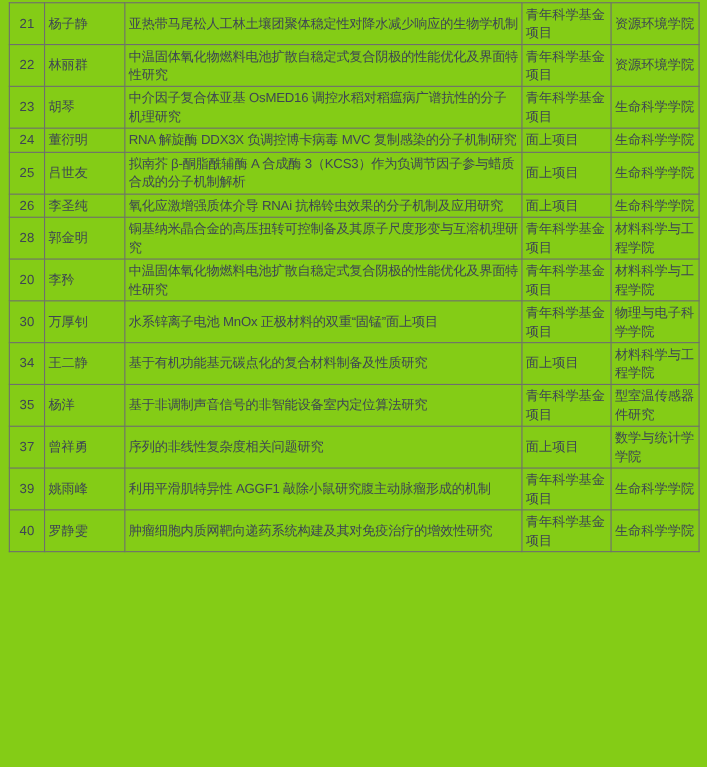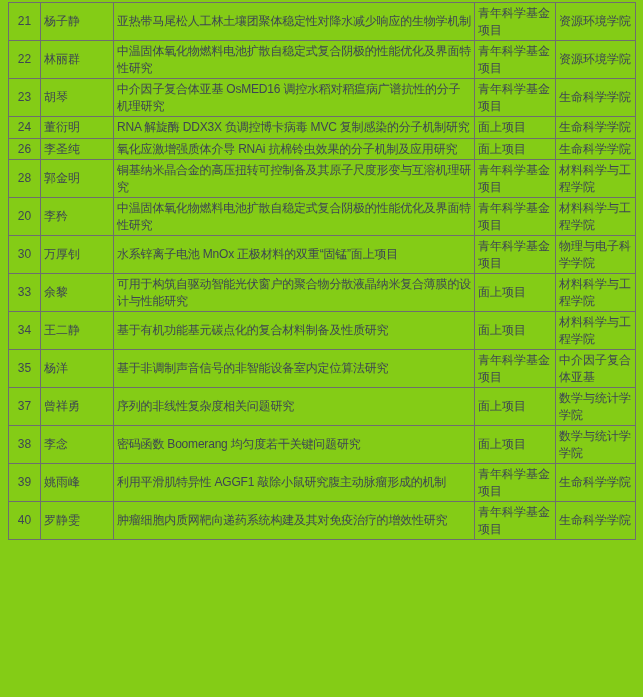--- a/index.html
+++ b/index.html
@@ -62,20 +62,27 @@
         <td class="c-college">生命科学学院</td>
       </tr>
       <tr>
         <td class="c-no">24</td>
         <td class="c-name">董衍明</td>
         <td class="c-title">RNA 解旋酶 DDX3X 负调控博卡病毒 MVC 复制感染的分子机制研究</td>
         <td class="c-type">面上项目</td>
         <td class="c-college">生命科学学院</td>
       </tr>
       <tr>
+        <td class="c-no">25</td>
+        <td class="c-name">吕世友</td>
+        <td class="c-title">拟南芥 β-酮脂酰辅酶 A 合成酶 3（KCS3）作为负调节因子参与蜡质合成的分子机制解析</td>
+        <td class="c-type">面上项目</td>
+        <td class="c-college">生命科学学院</td>
+      </tr>
+      <tr>
         <td class="c-no">26</td>
         <td class="c-name">李圣纯</td>
         <td class="c-title">氧化应激增强质体介导 RNAi 抗棉铃虫效果的分子机制及应用研究</td>
         <td class="c-type">面上项目</td>
         <td class="c-college">生命科学学院</td>
       </tr>
       <tr>
         <td class="c-no">28</td>
         <td class="c-name">郭金明</td>
         <td class="c-title">铜基纳米晶合金的高压扭转可控制备及其原子尺度形变与互溶机理研究</td>
@@ -90,51 +97,37 @@
         <td class="c-college">材料科学与工程学院</td>
       </tr>
       <tr>
         <td class="c-no">30</td>
         <td class="c-name">万厚钊</td>
         <td class="c-title">水系锌离子电池 MnOx 正极材料的双重“固锰”面上项目</td>
         <td class="c-type">青年科学基金项目</td>
         <td class="c-college">物理与电子科学学院</td>
       </tr>
       <tr>
-        <td class="c-no">33</td>
-        <td class="c-name">余黎</td>
-        <td class="c-title">可用于构筑自驱动智能光伏窗户的聚合物分散液晶纳米复合薄膜的设计与性能研究</td>
-        <td class="c-type">面上项目</td>
-        <td class="c-college">材料科学与工程学院</td>
-      </tr>
-      <tr>
         <td class="c-no">34</td>
         <td class="c-name">王二静</td>
         <td class="c-title">基于有机功能基元碳点化的复合材料制备及性质研究</td>
         <td class="c-type">面上项目</td>
         <td class="c-college">材料科学与工程学院</td>
       </tr>
       <tr>
         <td class="c-no">35</td>
         <td class="c-name">杨洋</td>
         <td class="c-title">基于非调制声音信号的非智能设备室内定位算法研究</td>
         <td class="c-type">青年科学基金项目</td>
-        <td class="c-college">中介因子复合体亚基</td>
+        <td class="c-college">型室温传感器件研究</td>
       </tr>
       <tr>
         <td class="c-no">37</td>
         <td class="c-name">曾祥勇</td>
         <td class="c-title">序列的非线性复杂度相关问题研究</td>
-        <td class="c-type">面上项目</td>
-        <td class="c-college">数学与统计学学院</td>
-      </tr>
-      <tr>
-        <td class="c-no">38</td>
-        <td class="c-name">李念</td>
-        <td class="c-title">密码函数 Boomerang 均匀度若干关键问题研究</td>
         <td class="c-type">面上项目</td>
         <td class="c-college">数学与统计学学院</td>
       </tr>
       <tr>
         <td class="c-no">39</td>
         <td class="c-name">姚雨峰</td>
         <td class="c-title">利用平滑肌特异性 AGGF1 敲除小鼠研究腹主动脉瘤形成的机制</td>
         <td class="c-type">青年科学基金项目</td>
         <td class="c-college">生命科学学院</td>
       </tr>

